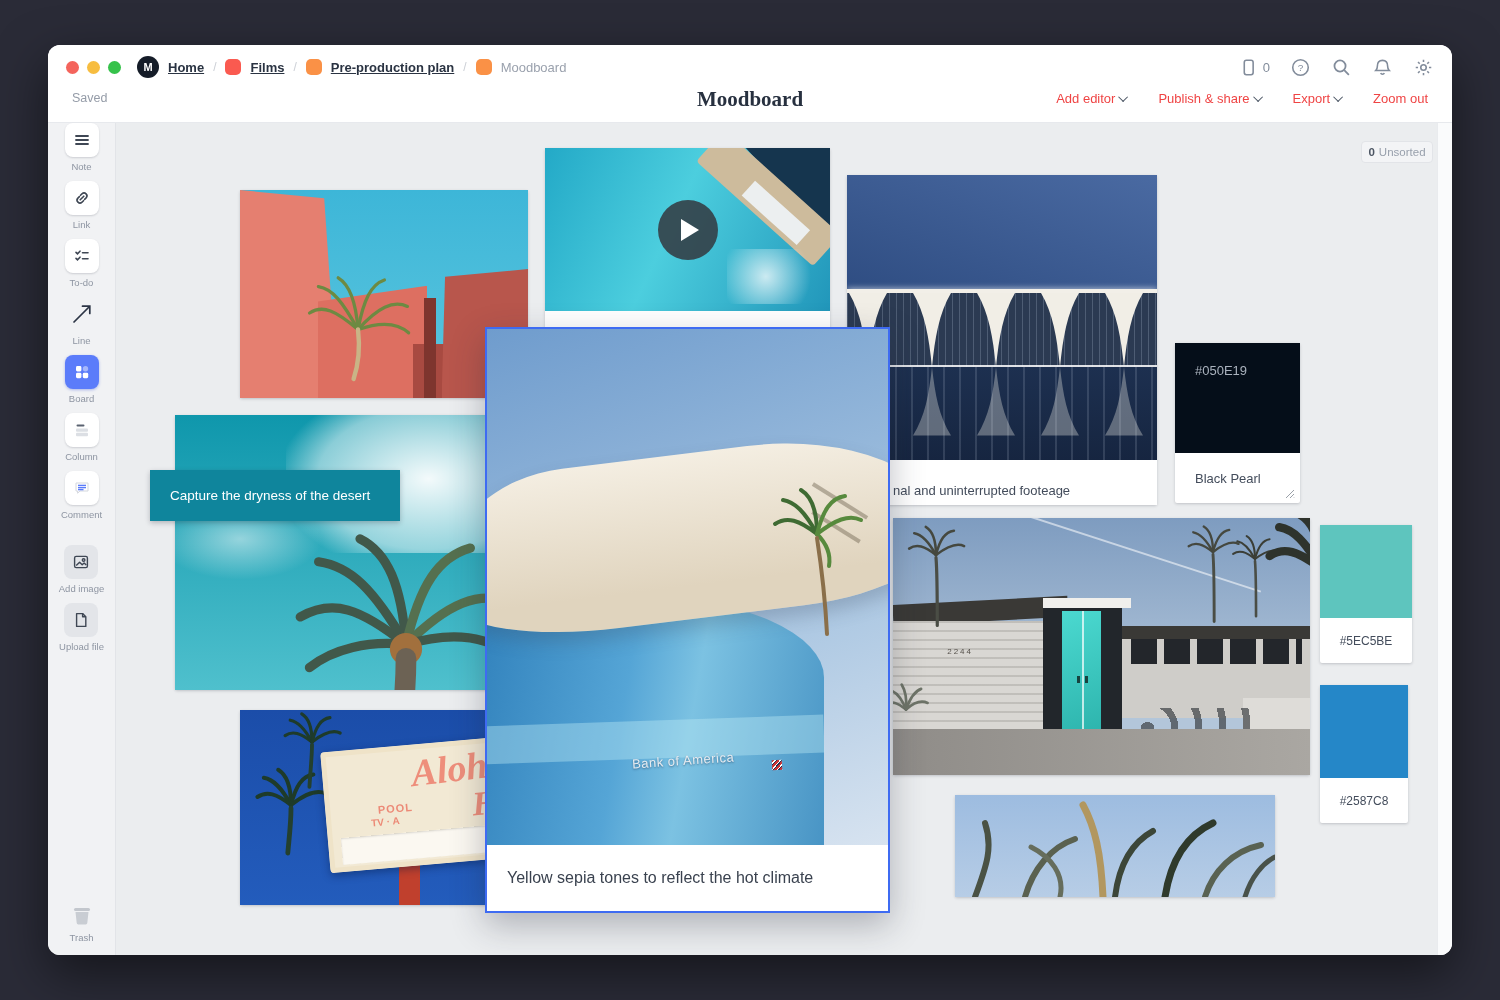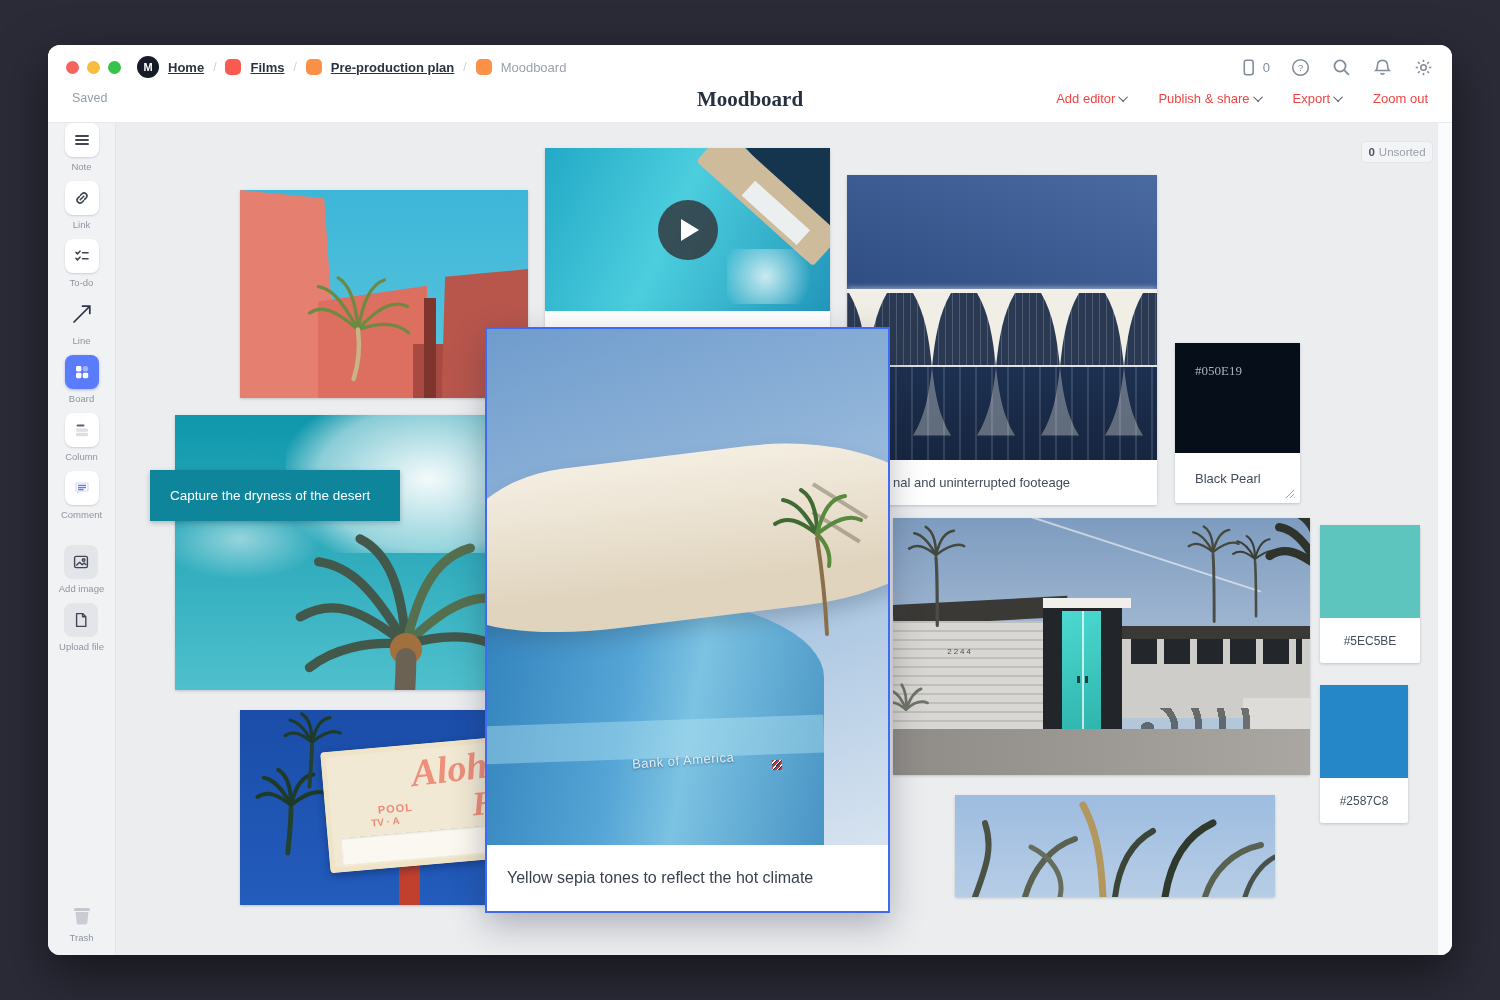--- a/index.html
+++ b/index.html
@@ -320,29 +320,29 @@
           <svg width="100%" height="24%" viewBox="0 0 310 80" preserveAspectRatio="none" style="position:absolute;left:0;top:67.5%;opacity:.35;">
             <g fill="#e8e8e2">
               <path d="M2 80 C14 58 18 32 21 0 C24 32 28 58 40 80 Z"></path>
               <path d="M66 80 C78 58 82 32 85 0 C88 32 92 58 104 80 Z"></path>
               <path d="M130 80 C142 58 146 32 149 0 C152 32 156 58 168 80 Z"></path>
               <path d="M194 80 C206 58 210 32 213 0 C216 32 220 58 232 80 Z"></path>
               <path d="M258 80 C270 58 274 32 277 0 C280 32 284 58 296 80 Z"></path>
             </g>
           </svg>
         </div>
-        <div style="position:absolute;left:0;right:0;bottom:0;height:30px;background:#fff;display:flex;align-items:flex-start;padding-left:46px;">
+        <div style="position:absolute;left:0;right:0;bottom:0;height:30px;background:#fff;display:flex;align-items:center;padding-left:46px;">
           <span class="cap">nal and uninterrupted footeage</span>
         </div>
       </div>
 
 
       <div class="card" style="left:1059px; top:220px; width:125px; height:160px; z-index:3;">
         <div class="shape" style="left:0;top:0;width:100%;height:110px;background:#050E19;">
-          <span style="position:absolute;left:20px;top:20px;font-size:13px;color:#aab2bd;font-family:Liberation Serif, serif;">#050E19</span>
+          <span style="position:absolute;left:20px;top:20px;font-size:13px;color:#aab2bd;">#050E19</span>
         </div>
         <div style="position:absolute;left:0;right:0;bottom:0;height:50px;display:flex;align-items:center;padding-left:20px;">
           <span class="cap">Black Pearl</span>
           <svg class="handle" width="11" height="11" viewBox="0 0 11 11" stroke="#9aa0a8" stroke-width="1">
             <line x1="2" y1="10" x2="10" y2="2"></line>
                 <line x1="6" y1="10" x2="10" y2="6"></line>
                 <line x1="9.5" y1="10" x2="10" y2="9.5"></line>
           </svg>
         </div>
       </div>
@@ -474,21 +474,21 @@
             <path d="M105 102C110 80 96 62 76 52" stroke="#666d5c" stroke-width="5"></path>
             <path d="M148 102C146 58 140 32 128 10" stroke="#b2975f" stroke-width="7"></path>
             <path d="M160 102C164 70 176 48 198 36" stroke="#3c4638" stroke-width="6"></path>
             <path d="M210 102C216 64 232 40 258 28" stroke="#2f3a2c" stroke-width="7"></path>
             <path d="M250 102C258 76 278 56 306 50" stroke="#596252" stroke-width="6"></path>
             <path d="M290 102C296 82 308 68 320 62" stroke="#49524a" stroke-width="5"></path>
           </svg>
         </div>
       </div>
 
-      <div class="card" style="left:1204px; top:402px; width:100px; height:138px; z-index:3;">
+      <div class="card" style="left:1204px; top:402px; width:92px; height:138px; z-index:3;">
         <div class="shape" style="left:0;top:0;width:100%;height:93px;background:#5EC5BE;"></div>
         <div style="position:absolute;left:0;right:0;bottom:0;height:45px;display:flex;align-items:center;justify-content:center;">
           <span class="cap" style="font-size:12px;">#5EC5BE</span>
         </div>
       </div>
 
       <div class="card" style="left:1204px; top:562px; width:88px; height:138px; z-index:3;">
         <div class="shape" style="left:0;top:0;width:100%;height:93px;background:#2587C8;"></div>
         <div style="position:absolute;left:0;right:0;bottom:0;height:45px;display:flex;align-items:center;justify-content:center;">
           <span class="cap" style="font-size:12px;">#2587C8</span>

